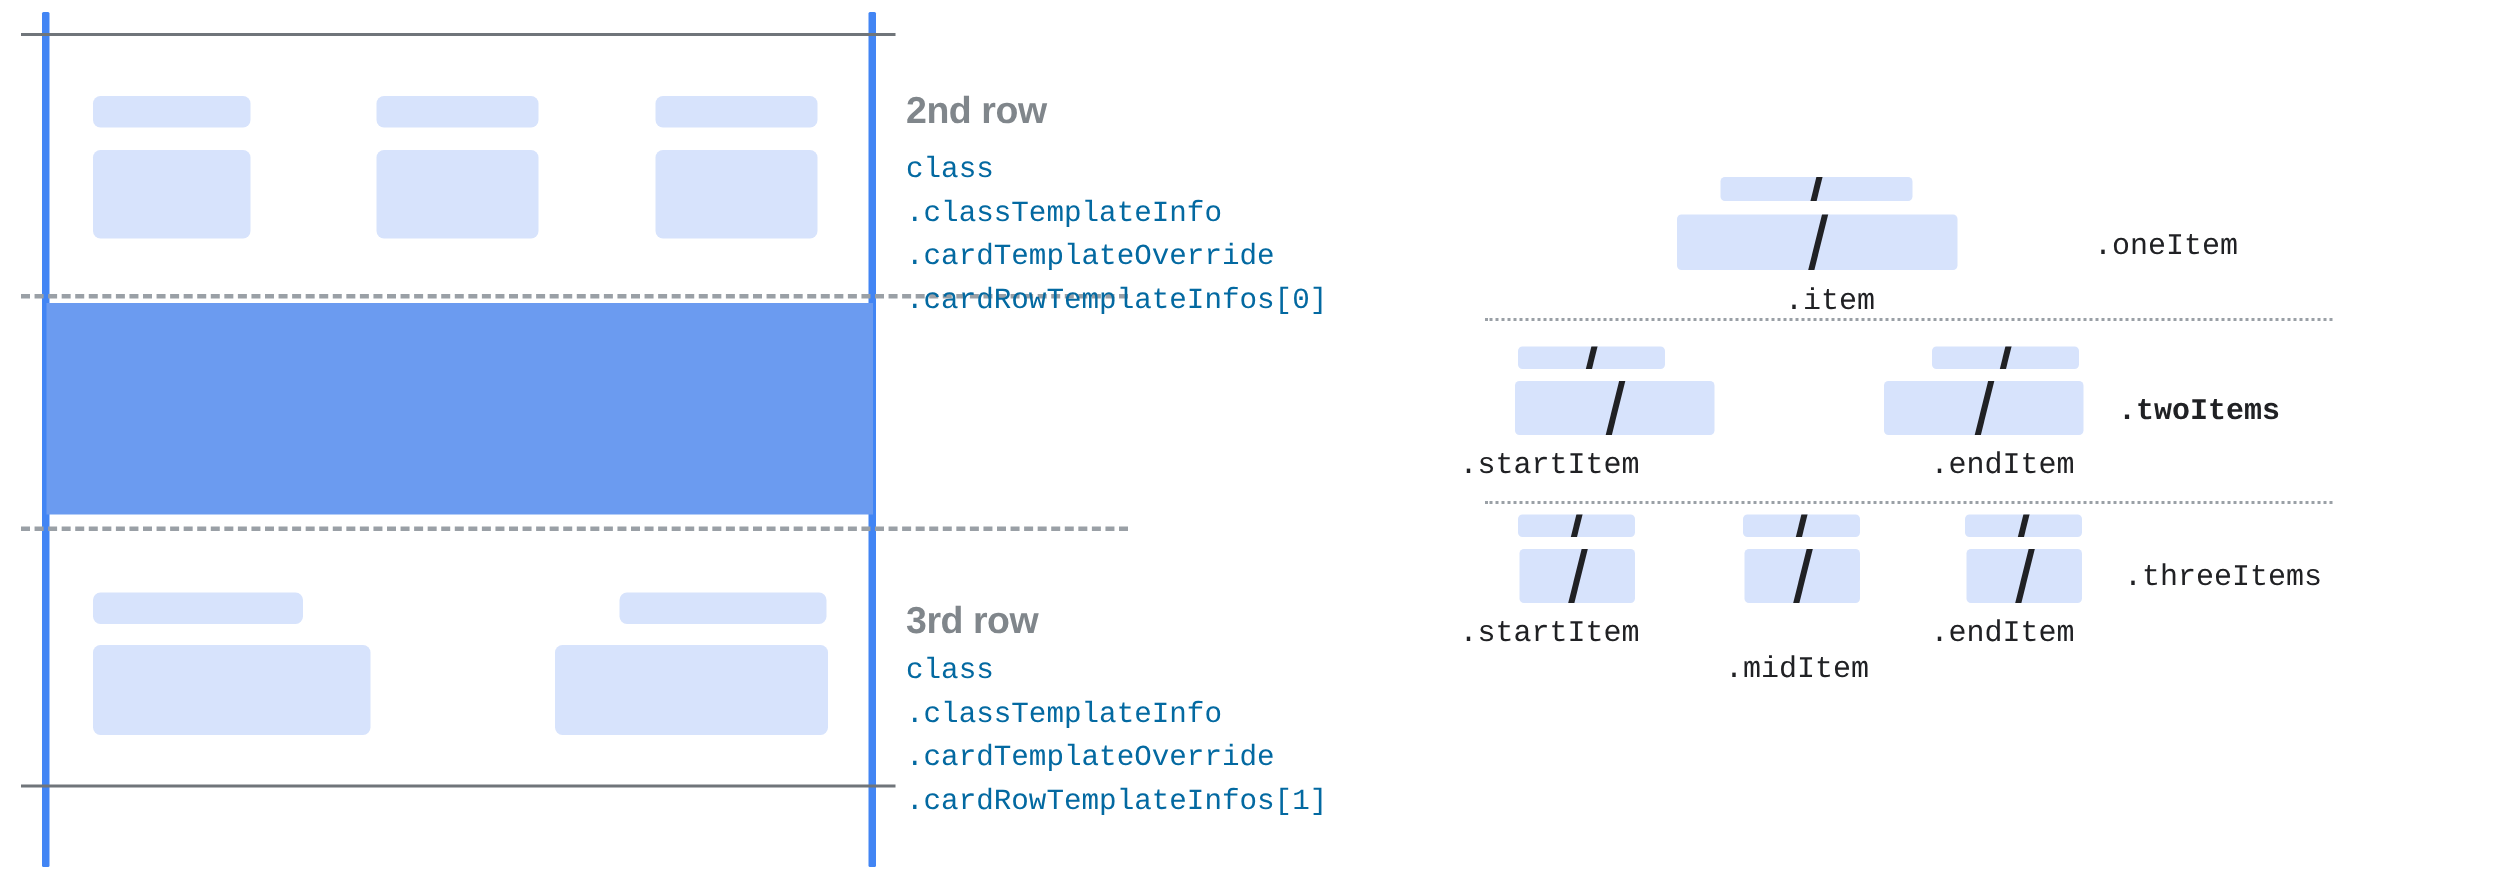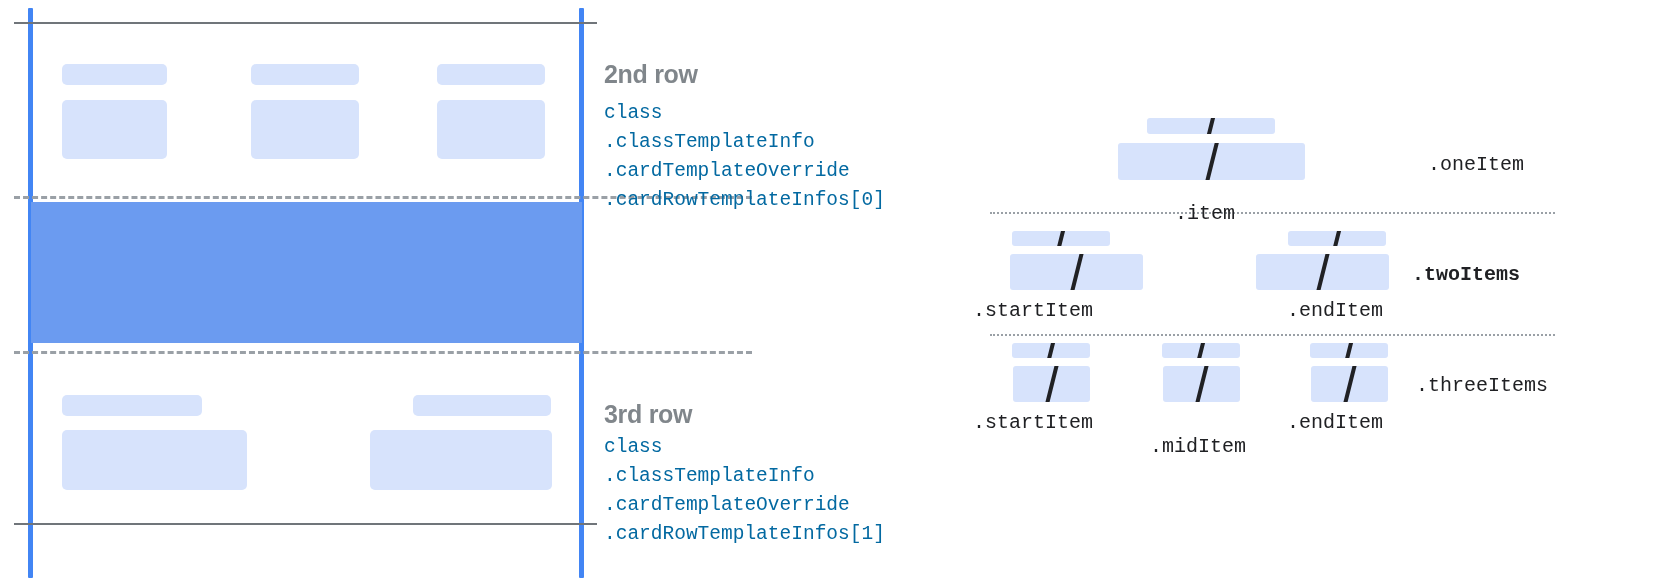--- a/index.html
+++ b/index.html
@@ -157,22 +157,22 @@
   <div class="hline-dotted" style="left:30px; top:212px; width:565px;"></div>
   <div class="hline-dotted" style="left:30px; top:334px; width:565px;"></div>
 
   <div>
     <div class="slash-box" style="left:187px; top:118px; width:128px; height:16px;">
       <span class="slash"></span>
     </div>
     <div class="slash-box" style="left:158px; top:143px; width:187px; height:37px;">
       <span class="slash"></span>
     </div>
-    <div class="diag-label" style="left:215px; top:190px;margin-top:12px;">.item</div>
-    <div class="group-label" style="left:468px; top:153px;">.oneItem</div>
+    <div class="diag-label" style="left:230px; top:190px;">.item</div>
+    <div class="group-label" style="left:436px; top:153px;">.oneItem</div>
   </div>
 
   <div>
     <div class="slash-box" style="left:52px; top:231px; width:98px; height:15px;">
       <span class="slash"></span>
     </div>
     <div class="slash-box" style="left:50px; top:254px; width:133px; height:36px;">
       <span class="slash"></span>
     </div>
     <div class="diag-label" style="left:13px; top:299px;">.startItem</div>

